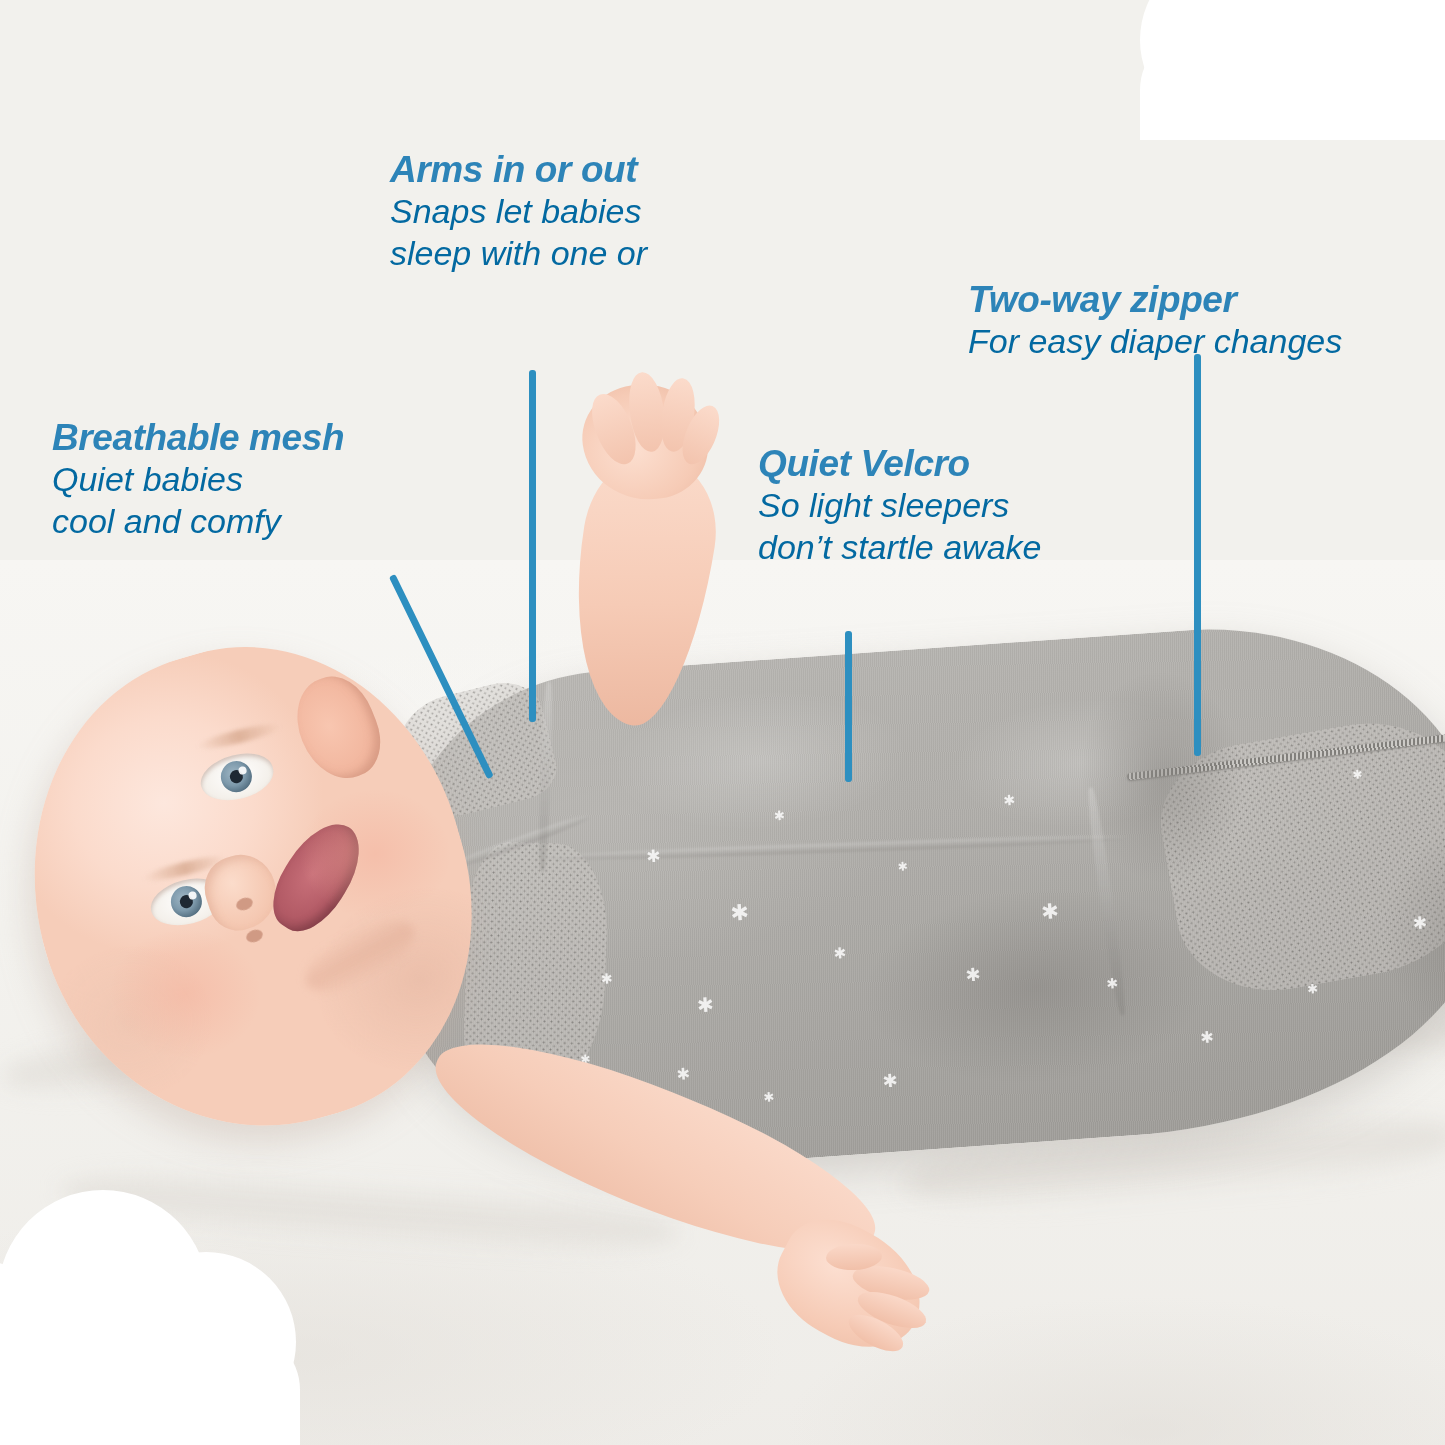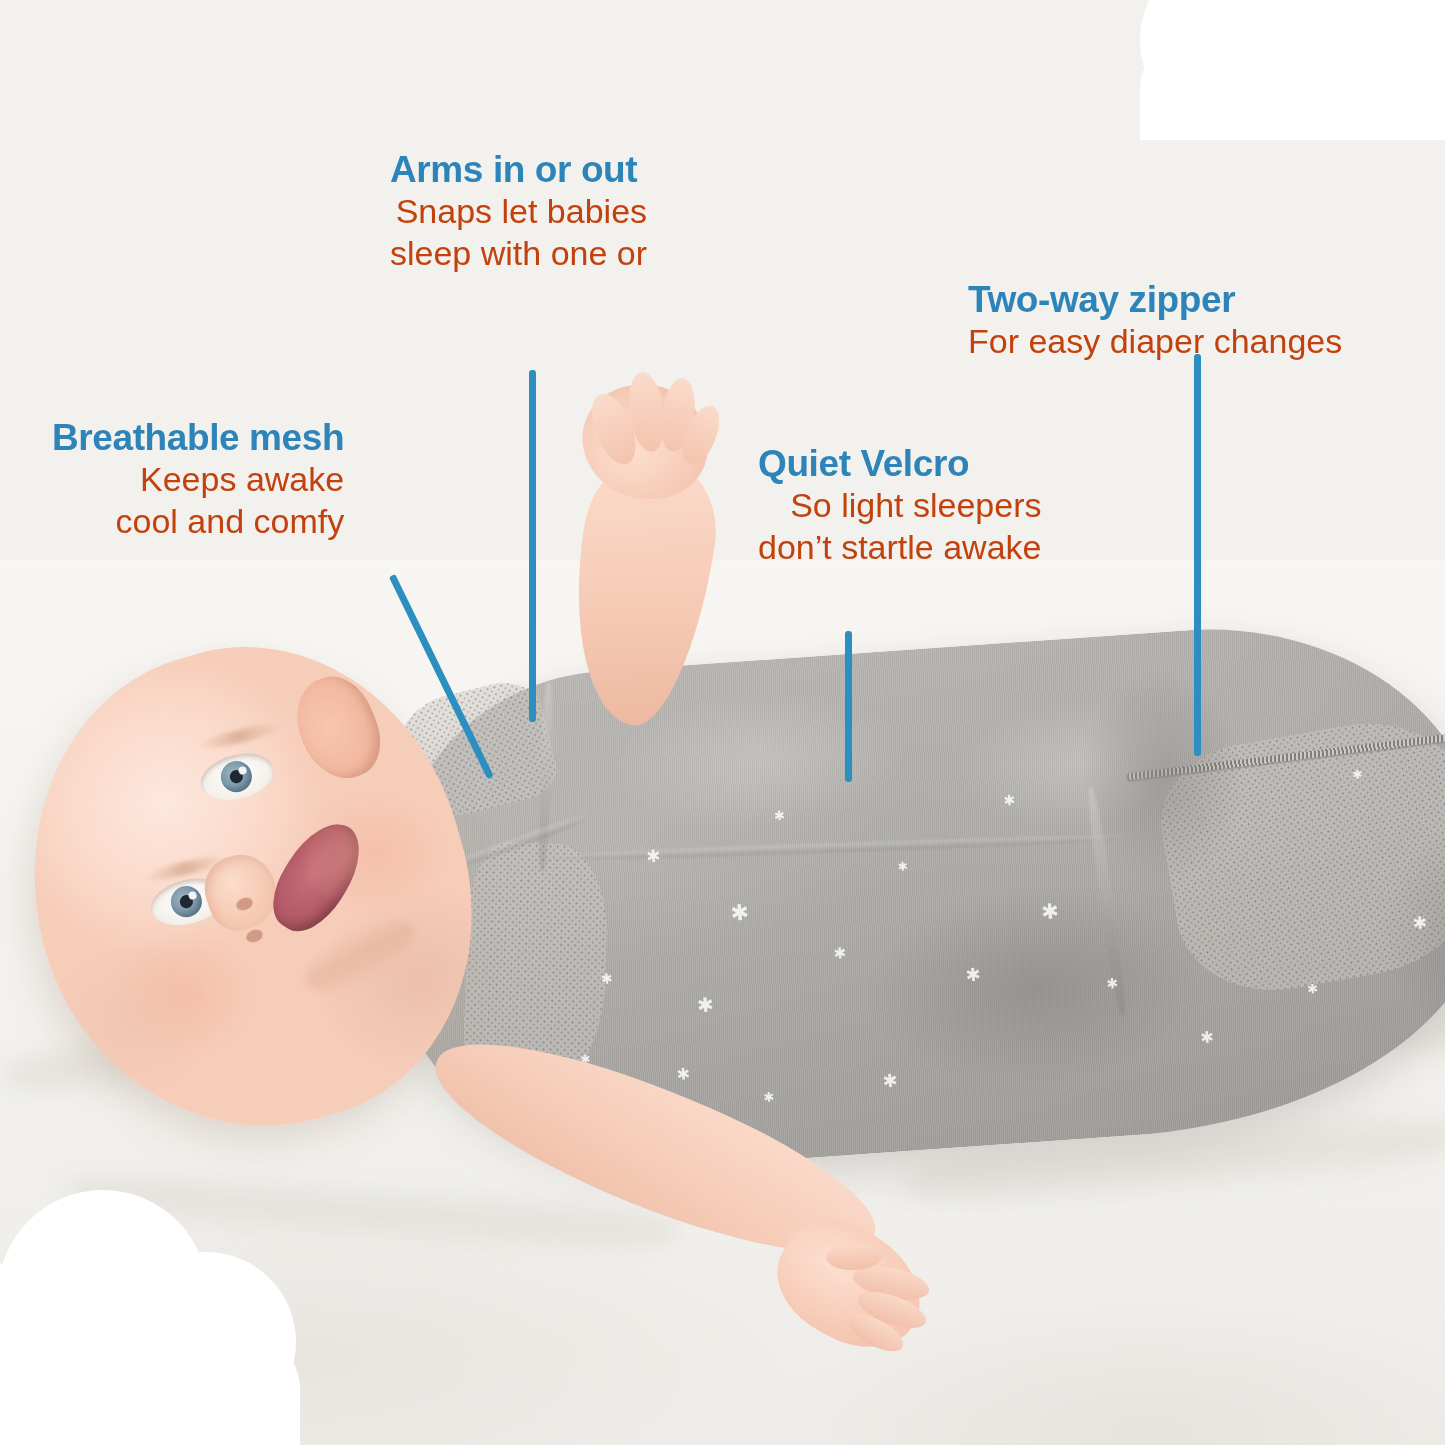--- a/index.html
+++ b/index.html
@@ -296,37 +296,36 @@
   }
   .leader-diag {
     position: absolute;
     height: 7px;
     background: #2d8fc0;
     border-radius: 3px;
     transform-origin: 0 50%;
   }
 
   
-  .callout { position: absolute; }
+  .callout { position: absolute; font-style: italic; }
   .callout h3 {
     margin: 0 0 2px 0;
     color: #2d84b8;
     font-weight: bold;
     font-size: 37px;
     letter-spacing: -.4px;
     line-height: 1.06;
     white-space: nowrap;
   }
   .callout p {
     margin: 0;
-    color: #c2410c;
+    color: #0369a1;
     font-size: 34px;
     line-height: 1.22;
     font-weight: 400;
-    text-align: right;
   }
   .callout p span { display: block; white-space: nowrap; }
 </style>
 </head>
 <body>
 
 <div id="stage">
 
   <div class="photo-layer">
 
@@ -457,21 +456,21 @@
   <div class="callout" style="left:968px;top:232px;margin-top:48px;">
     <h3>Two-way zipper</h3>
     <p>
       <span>For easy diaper changes</span>
     </p>
   </div>
 
   <div class="callout" style="left:52px;top:418px;">
     <h3>Breathable mesh</h3>
     <p>
-      <span>Keeps awake</span>
+      <span>Quiet babies</span>
       <span>cool and comfy</span>
     </p>
   </div>
 
   <div class="callout" style="left:758px;top:444px;">
     <h3>Quiet Velcro</h3>
     <p>
       <span>So light sleepers</span>
       <span>don’t startle awake</span>
     </p>

